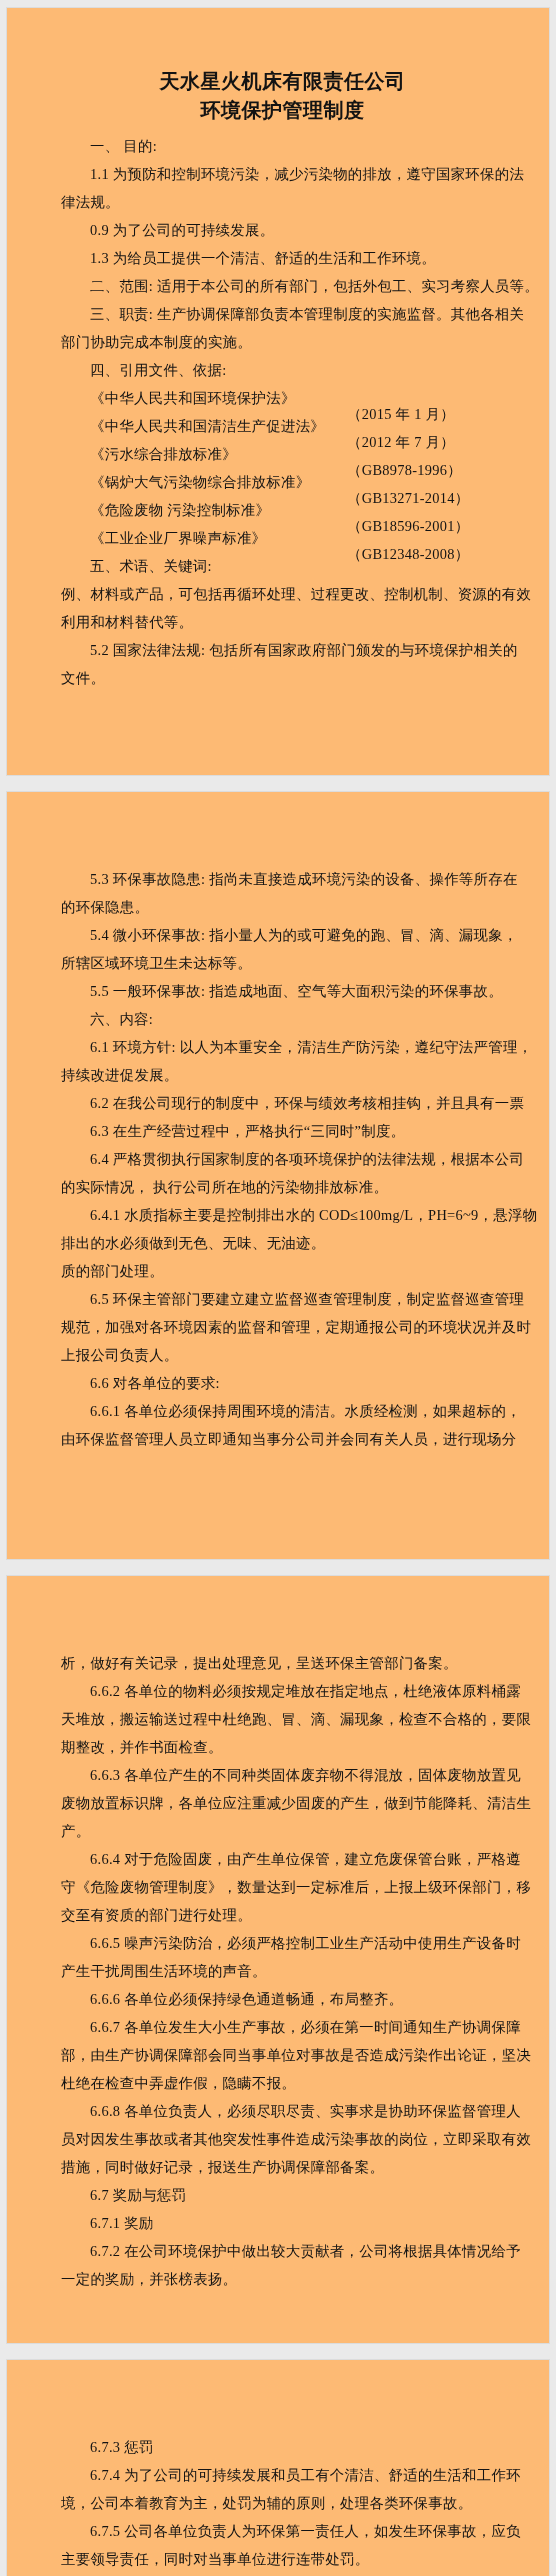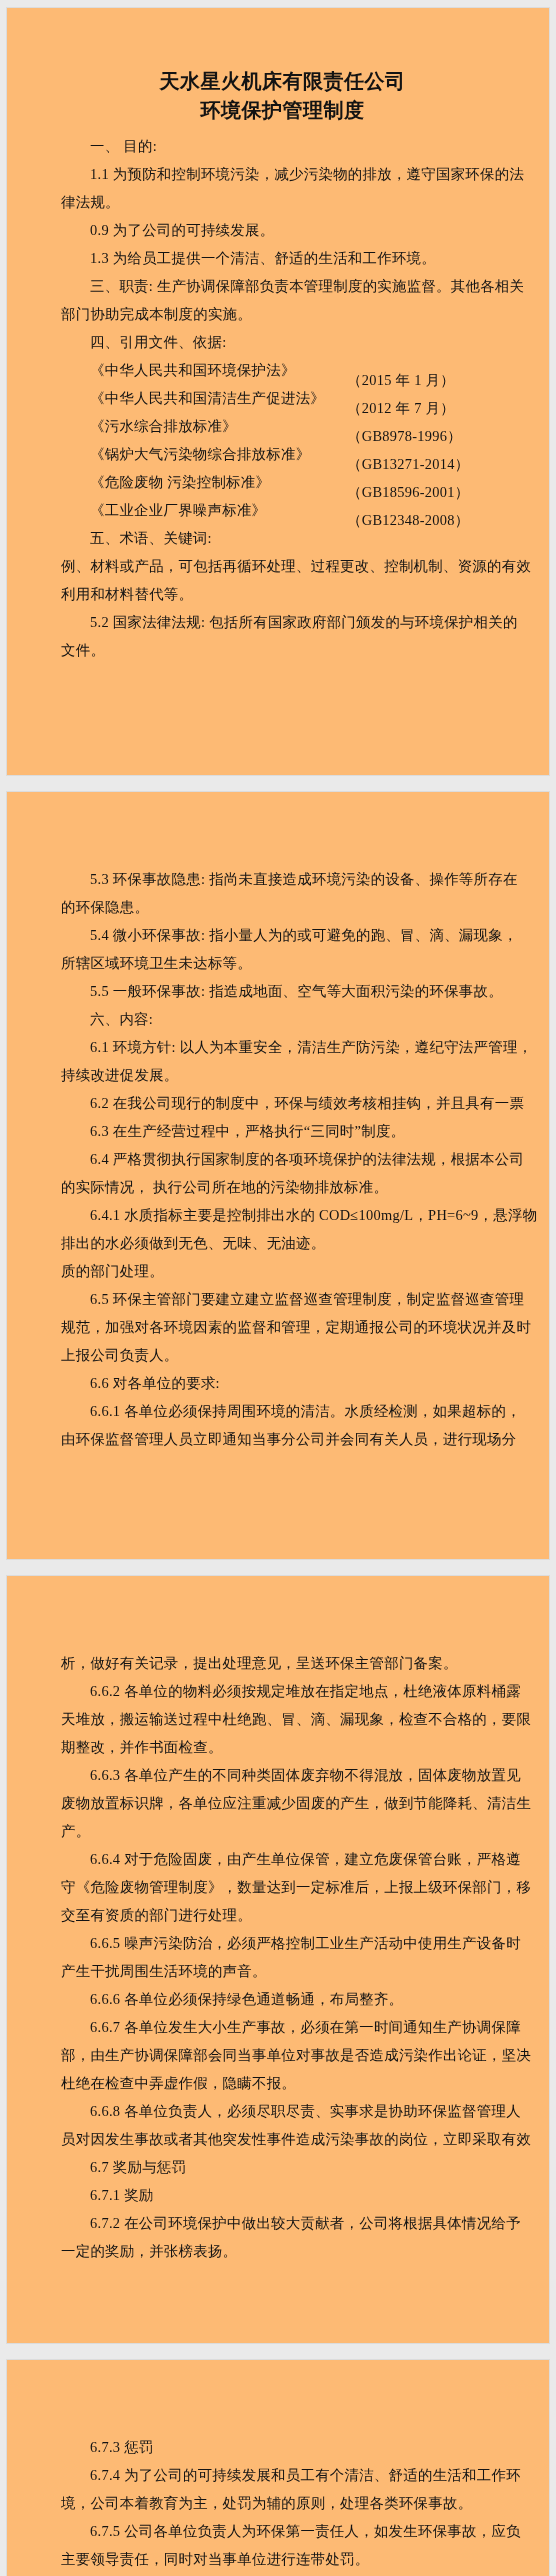--- a/index.html
+++ b/index.html
@@ -35,21 +35,21 @@
   }
   .line.indent{
     padding-left:29px;
   }
   .line.ref{
     position:relative;
   }
   .ref-code{
     position:absolute;
     left:286px;
-    top:10px;
+    top:16px;
   }
   .line.title{
     font-family:"Liberation Sans","DejaVu Sans",sans-serif;
     font-weight:bold;
     font-size:20px;
     line-height:29px;
     height:29px;
     text-align:center;
     letter-spacing:0.5px;
   }
@@ -63,20 +63,21 @@
 <main class="doc-canvas">
     <div class="page">
       <div class="page-body first">
         <div class="line title">天水星火机床有限责任公司</div>
         <div class="line title title-end">环境保护管理制度</div>
         <div class="line indent">一、 目的:</div>
         <div class="line indent">1.1 为预防和控制环境污染，减少污染物的排放，遵守国家环保的法</div>
         <div class="line">律法规。</div>
         <div class="line indent">0.9 为了公司的可持续发展。</div>
         <div class="line indent">1.3 为给员工提供一个清洁、舒适的生活和工作环境。</div>
+        <div class="line indent">二、范围: 适用于本公司的所有部门，包括外包工、实习考察人员等。</div>
         <div class="line indent">三、职责: 生产协调保障部负责本管理制度的实施监督。其他各相关</div>
         <div class="line">部门协助完成本制度的实施。</div>
         <div class="line indent">四、引用文件、依据:</div>
         <div class="line indent ref"><span>《中华人民共和国环境保护法》</span><span class="ref-code">（2015 年 1 月）</span></div>
         <div class="line indent ref"><span>《中华人民共和国清洁生产促进法》</span><span class="ref-code">（2012 年 7 月）</span></div>
         <div class="line indent ref"><span>《污水综合排放标准》</span><span class="ref-code">（GB8978-1996）</span></div>
         <div class="line indent ref"><span>《锅炉大气污染物综合排放标准》</span><span class="ref-code">（GB13271-2014）</span></div>
         <div class="line indent ref"><span>《危险废物 污染控制标准》</span><span class="ref-code">（GB18596-2001）</span></div>
         <div class="line indent ref"><span>《工业企业厂界噪声标准》</span><span class="ref-code">（GB12348-2008）</span></div>
         <div class="line indent">五、术语、关键词:</div>
@@ -124,20 +125,21 @@
         <div class="line">守《危险废物管理制度》，数量达到一定标准后，上报上级环保部门，移</div>
         <div class="line">交至有资质的部门进行处理。</div>
         <div class="line indent">6.6.5 噪声污染防治，必须严格控制工业生产活动中使用生产设备时</div>
         <div class="line">产生干扰周围生活环境的声音。</div>
         <div class="line indent">6.6.6 各单位必须保持绿色通道畅通，布局整齐。</div>
         <div class="line indent">6.6.7 各单位发生大小生产事故，必须在第一时间通知生产协调保障</div>
         <div class="line">部，由生产协调保障部会同当事单位对事故是否造成污染作出论证，坚决</div>
         <div class="line">杜绝在检查中弄虚作假，隐瞒不报。</div>
         <div class="line indent">6.6.8 各单位负责人，必须尽职尽责、实事求是协助环保监督管理人</div>
         <div class="line">员对因发生事故或者其他突发性事件造成污染事故的岗位，立即采取有效</div>
+        <div class="line">措施，同时做好记录，报送生产协调保障部备案。</div>
         <div class="line indent">6.7 奖励与惩罚</div>
         <div class="line indent">6.7.1 奖励</div>
         <div class="line indent">6.7.2 在公司环境保护中做出较大贡献者，公司将根据具体情况给予</div>
         <div class="line">一定的奖励，并张榜表扬。</div>
       </div>
     </div>
     <div class="page">
       <div class="page-body">
         <div class="line indent">6.7.3 惩罚</div>
         <div class="line indent">6.7.4 为了公司的可持续发展和员工有个清洁、舒适的生活和工作环</div>

